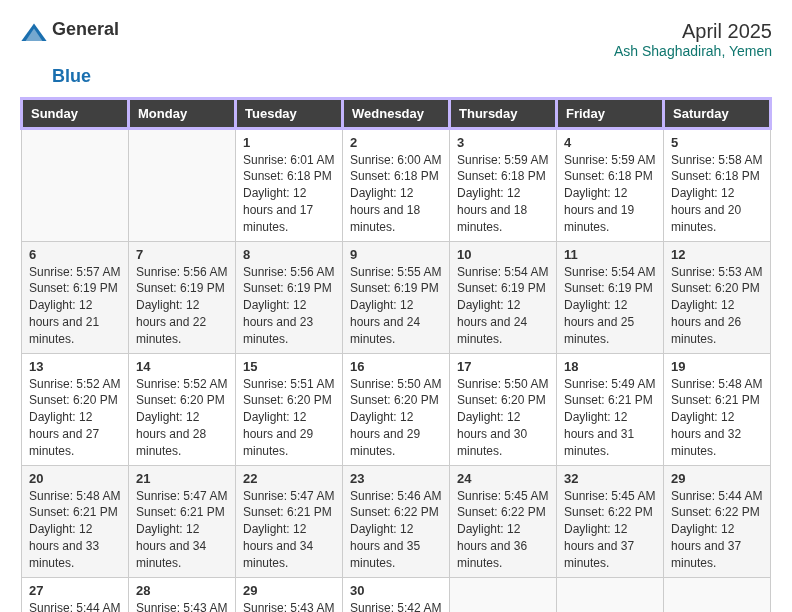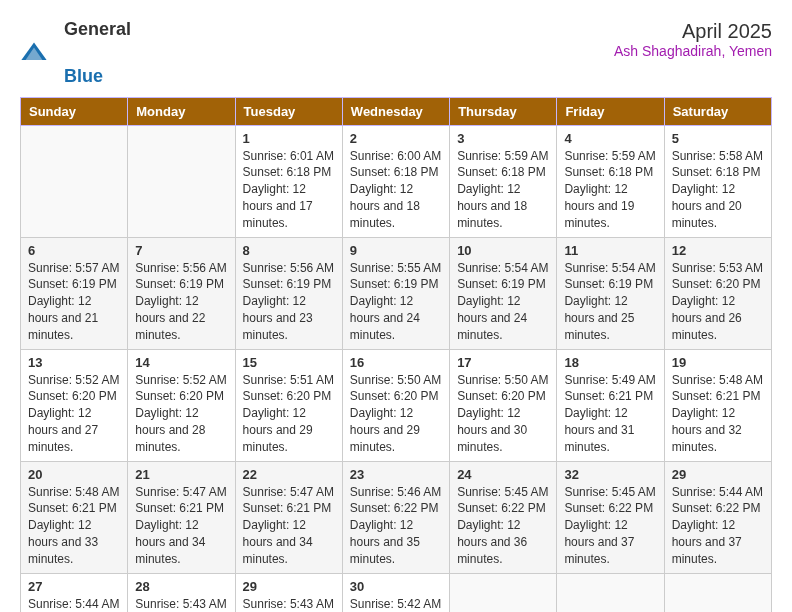--- a/index.html
+++ b/index.html
@@ -11,22 +11,22 @@
       padding: 20px;
     }
     .header-section {
       display: flex;
       justify-content: space-between;
       align-items: flex-start;
       margin-bottom: 10px;
     }
     .logo {
       display: flex;
-      align-items: center;
-      gap: 16px;
+      align-items: flex-start;
+      gap: 4px;
     }
     .logo-text {
       display: flex;
       flex-direction: column;
       line-height: 1.1;
     }
     .logo-general {
       font-size: 18px;
       font-weight: bold;
       color: #333;
@@ -44,34 +44,34 @@
     .title-section {
       text-align: right;
     }
     .month-year {
       font-size: 20px;
       color: #333;
       font-weight: normal;
     }
     .location {
       font-size: 14px;
-      color: #a21caf;
+      color: #0f766e;
     }
     .calendar {
       width: 100%;
       border-collapse: collapse;
       border: 1px solid #ccc;
     }
     .calendar th {
-      background-color: #a16207;
+      background-color: #404040;
       color: #fff;
       text-align: left;
       padding: 6px 8px;
       font-size: 13px;
-      border: 1px solid #c4b5fd;
+      border: 3px solid #c4b5fd;
     }
     .calendar td {
       vertical-align: top;
       padding: 5px 7px;
       border: 1px solid #ccc;
       width: calc(100% / 7);
       min-height: 80px;
       font-size: 11px;
       color: #333;
       background: #fff;

